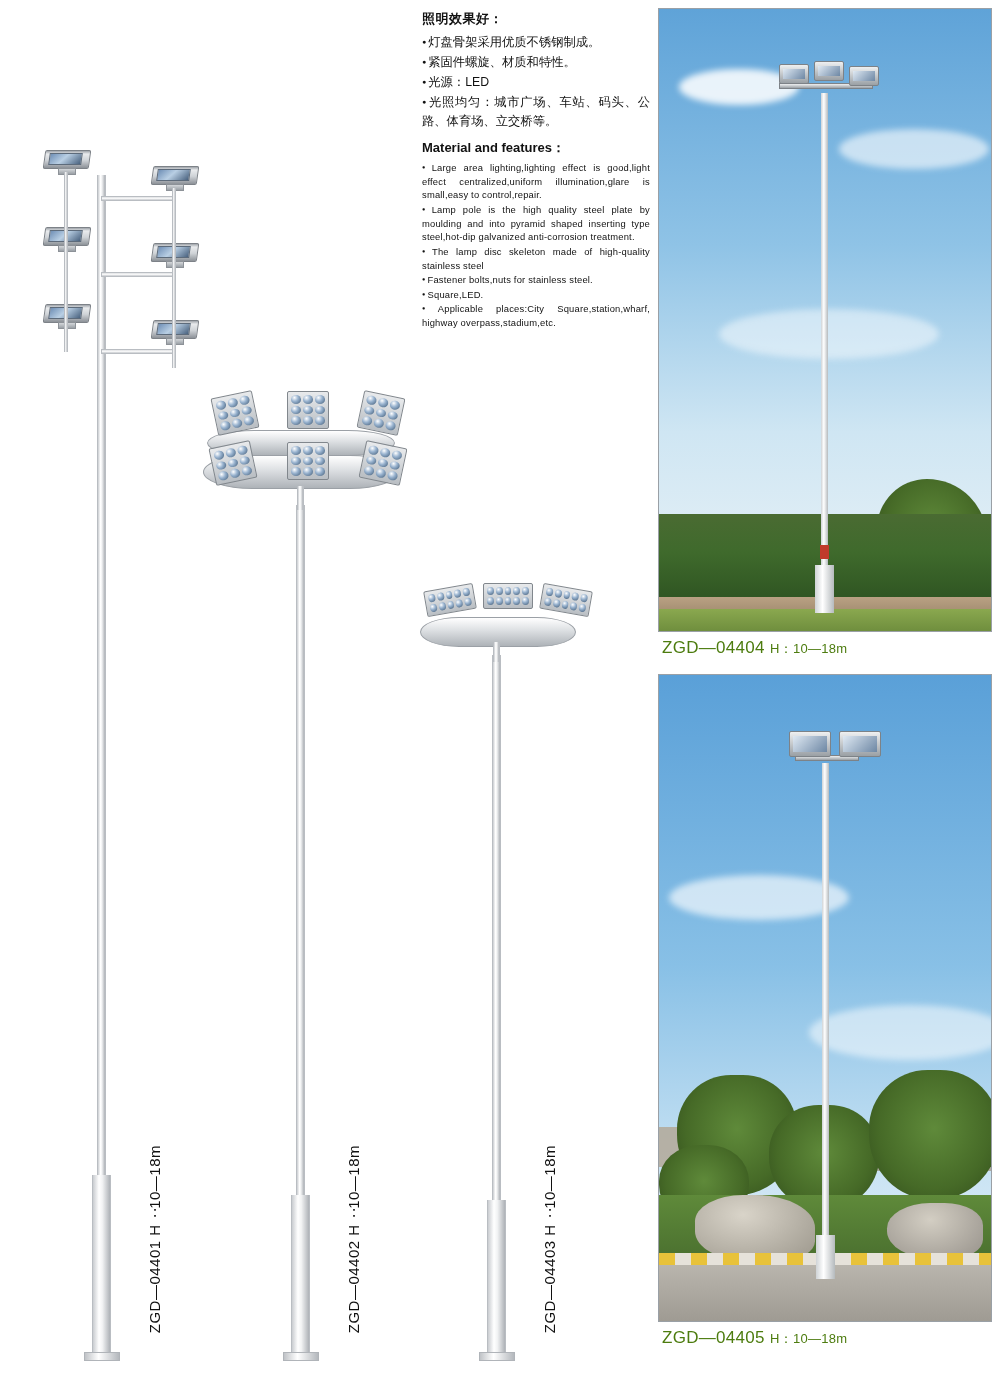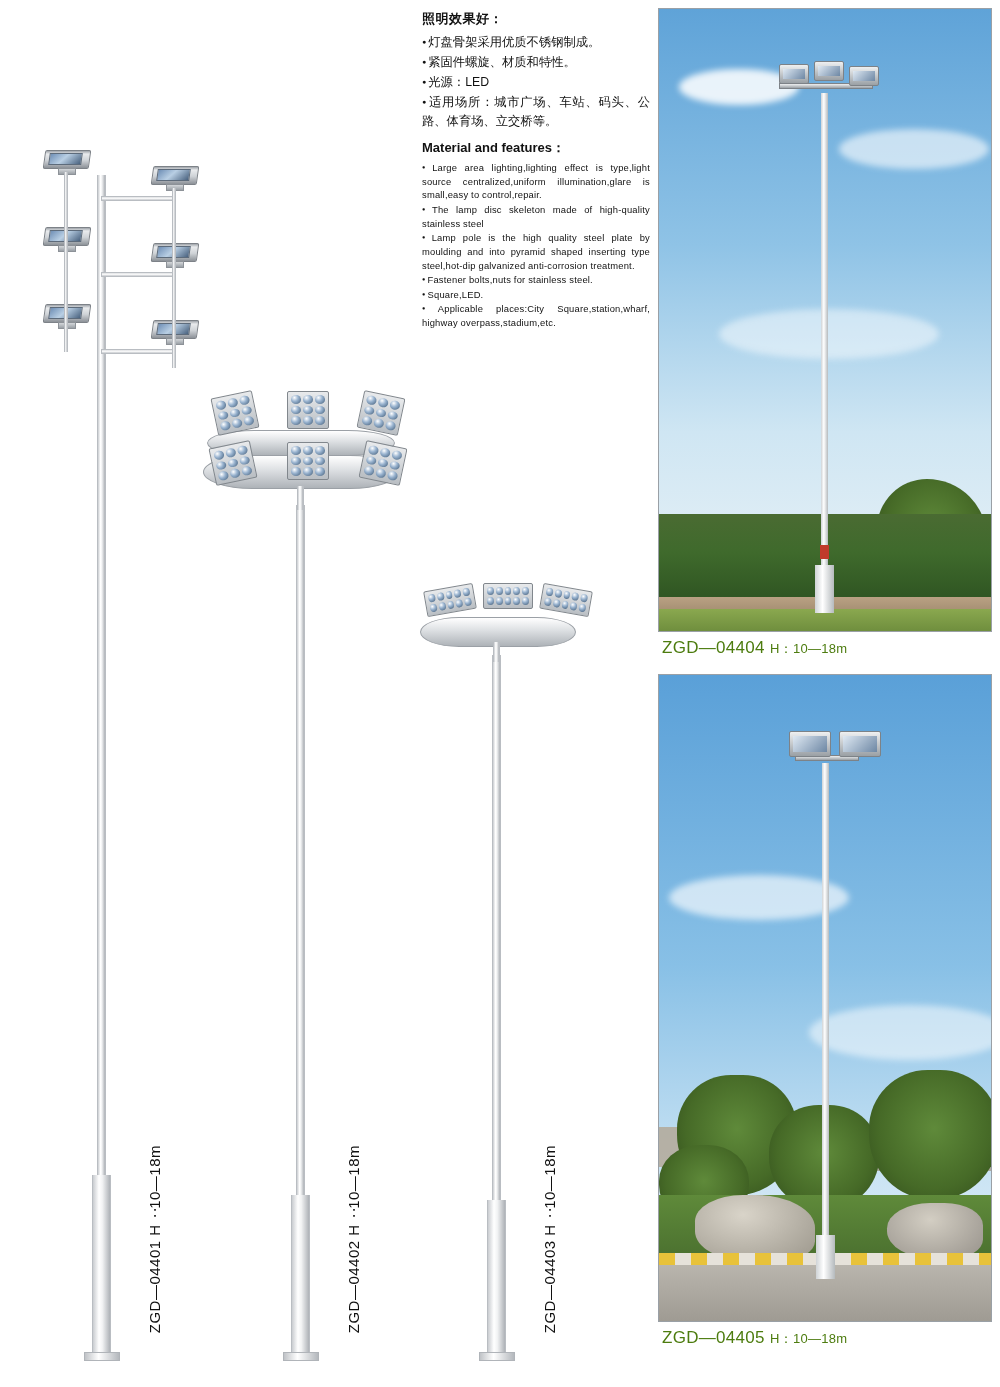--- a/index.html
+++ b/index.html
@@ -413,28 +413,28 @@
     <div class="vlabel" style="left:541px; top:1145px;"><span>ZGD—04403</span>&nbsp;<span>H：10—18m</span></div>
   </div>
 </div>
 
 <div class="text-col">
   <div class="sec-title-cn">照明效果好：</div>
   <ul class="cn-list">
     <li>灯盘骨架采用优质不锈钢制成。</li>
     <li>紧固件螺旋、材质和特性。</li>
     <li>光源：LED</li>
-    <li>适用场所：城市广场、车站、码头、公路、体育场、立交桥等。</li>
+    <li>光照均匀：城市广场、车站、码头、公路、体育场、立交桥等。</li>
   </ul>
 
   <div class="sec-title-en">Material and features：</div>
   <ul class="en-list">
-    <li>Large area lighting,lighting effect is type,light source centralized,uniform illumination,glare is small,easy to control,repair.</li>
+    <li>Large area lighting,lighting effect is good,light effect centralized,uniform illumination,glare is small,easy to control,repair.</li>
+    <li>Lamp pole is the high quality steel plate by moulding and into pyramid shaped inserting type steel,hot-dip galvanized anti-corrosion treatment.</li>
     <li>The lamp disc skeleton made of high-quality stainless steel</li>
-    <li>Lamp pole is the high quality steel plate by moulding and into pyramid shaped inserting type steel,hot-dip galvanized anti-corrosion treatment.</li>
     <li>Fastener bolts,nuts for stainless steel.</li>
     <li>Square,LED.</li>
     <li>Applicable places:City Square,station,wharf, highway overpass,stadium,etc.</li>
   </ul>
 </div>
 
 <div class="photo-col">
 
   <div>
     <div class="photo-frame" style="height:624px;">

